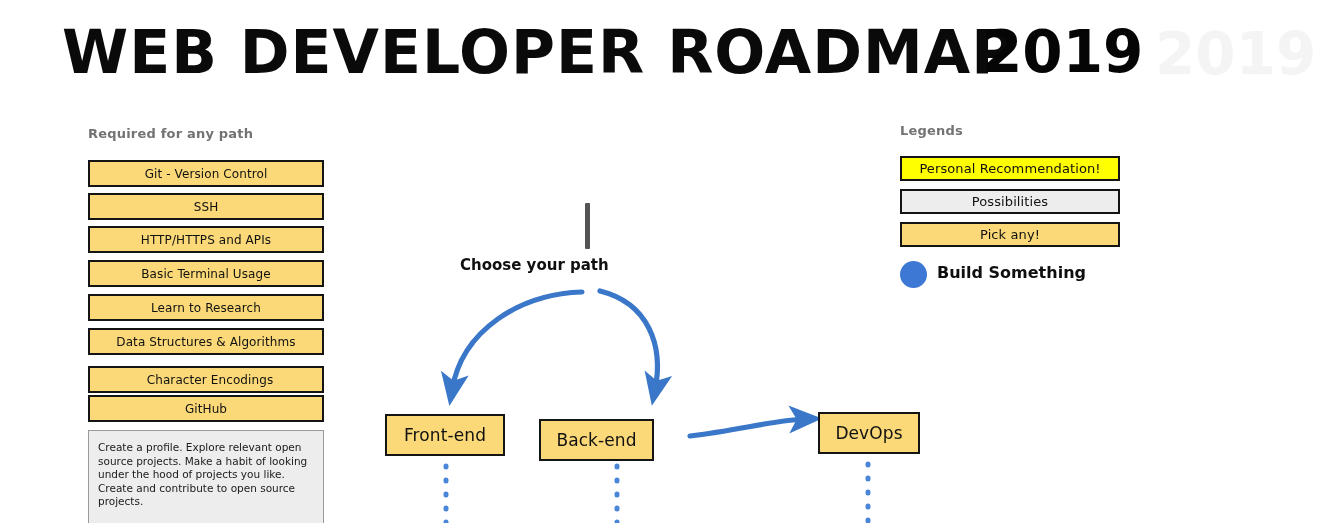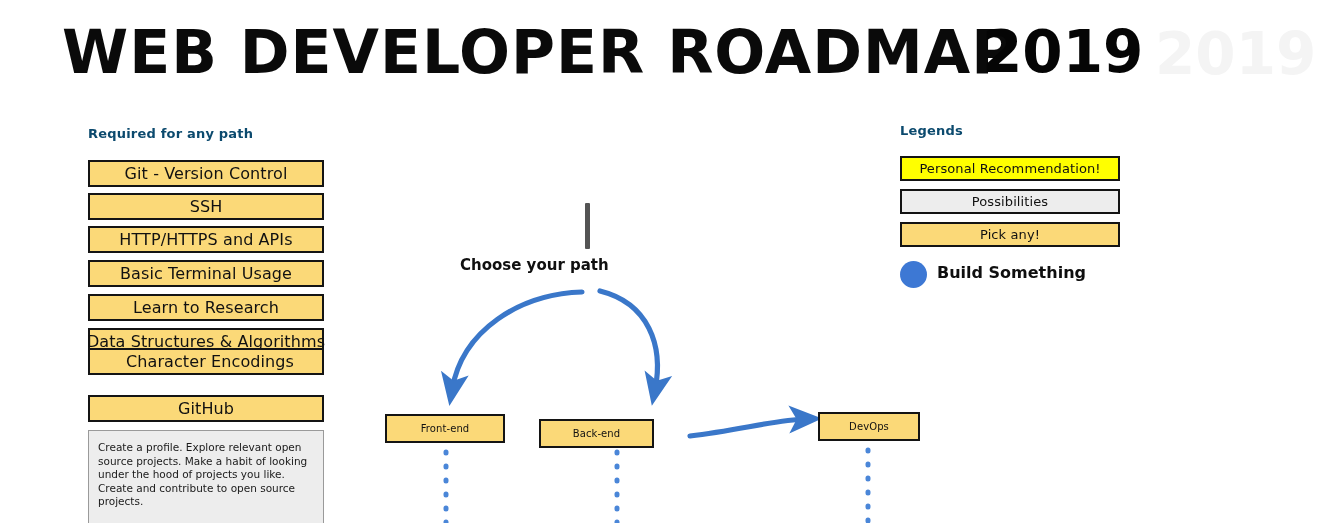--- a/index.html
+++ b/index.html
@@ -62,35 +62,35 @@
     white-space: nowrap;
     line-height: 72px;
   }
 
   
   .section-caption {
     position: absolute;
     font-family: "DejaVu Sans", "Liberation Sans", sans-serif;
     font-weight: 700;
     font-size: 13px;
-    color: #0c4a6e;
+    color: #737373;
     letter-spacing: 0.2px;
     white-space: nowrap;
   }
 
   
   .rbox {
     position: absolute;
     box-sizing: border-box;
     border: 2.5px solid #141414;
     display: flex;
     align-items: center;
     justify-content: center;
     font-family: "DejaVu Sans", "Liberation Sans", sans-serif;
-    font-size: 16px;
+    font-size: 12px;
     color: #111111;
     text-align: center;
     white-space: nowrap;
     letter-spacing: 0.1px;
   }
   .rbox.pick  { background: #fbd978; }
   .rbox.rec   { background: #ffff00; }
   .rbox.poss  { background: #ededed; }
 
   
@@ -146,21 +146,21 @@
     width: 270px;
     text-align: left;
     font-family: "DejaVu Sans", "Liberation Sans", sans-serif;
     font-weight: 700;
     font-size: 15px;
     color: #101010;
     white-space: nowrap;
   }
 
   
-  .path-box { height: 29px; font-size: 10px; }
+  .path-box { height: 42px; font-size: 17px; }
 
   
   #arrows {
     position: absolute;
     left: 0;
     top: 0;
     width: 1329px;
     height: 523px;
     pointer-events: none;
   }
@@ -204,21 +204,21 @@
   </div>
 
   <div class="section-caption" style="left:88px; top:126px;">Required for any path</div>
 
   <div class="rbox pick side-box" style="top:160px;">Git - Version Control</div>
   <div class="rbox pick side-box" style="top:193px;">SSH</div>
   <div class="rbox pick side-box" style="top:226px;">HTTP/HTTPS and APIs</div>
   <div class="rbox pick side-box" style="top:260px;">Basic Terminal Usage</div>
   <div class="rbox pick side-box" style="top:294px;">Learn to Research</div>
   <div class="rbox pick side-box" style="top:328px;">Data Structures &amp; Algorithms</div>
-  <div class="rbox pick side-box" style="top:348px;padding-left:8px;">Character Encodings</div>
+  <div class="rbox pick side-box" style="top:366px;padding-left:8px;">Character Encodings</div>
   <div class="rbox pick side-box" style="top:395px;">GitHub</div>
 
   <div class="note-box">Create a profile. Explore relevant open source projects. Make a habit of looking under the hood of projects you like. Create and contribute to open source projects.</div>
 
   <div class="stem"></div>
   <div class="choose-label">Choose your path</div>
 
   <svg id="arrows" viewBox="0 0 1329 523">
     <defs>
       <marker id="ah" markerWidth="7" markerHeight="7" refX="3.3" refY="3" orient="auto" markerUnits="strokeWidth">

